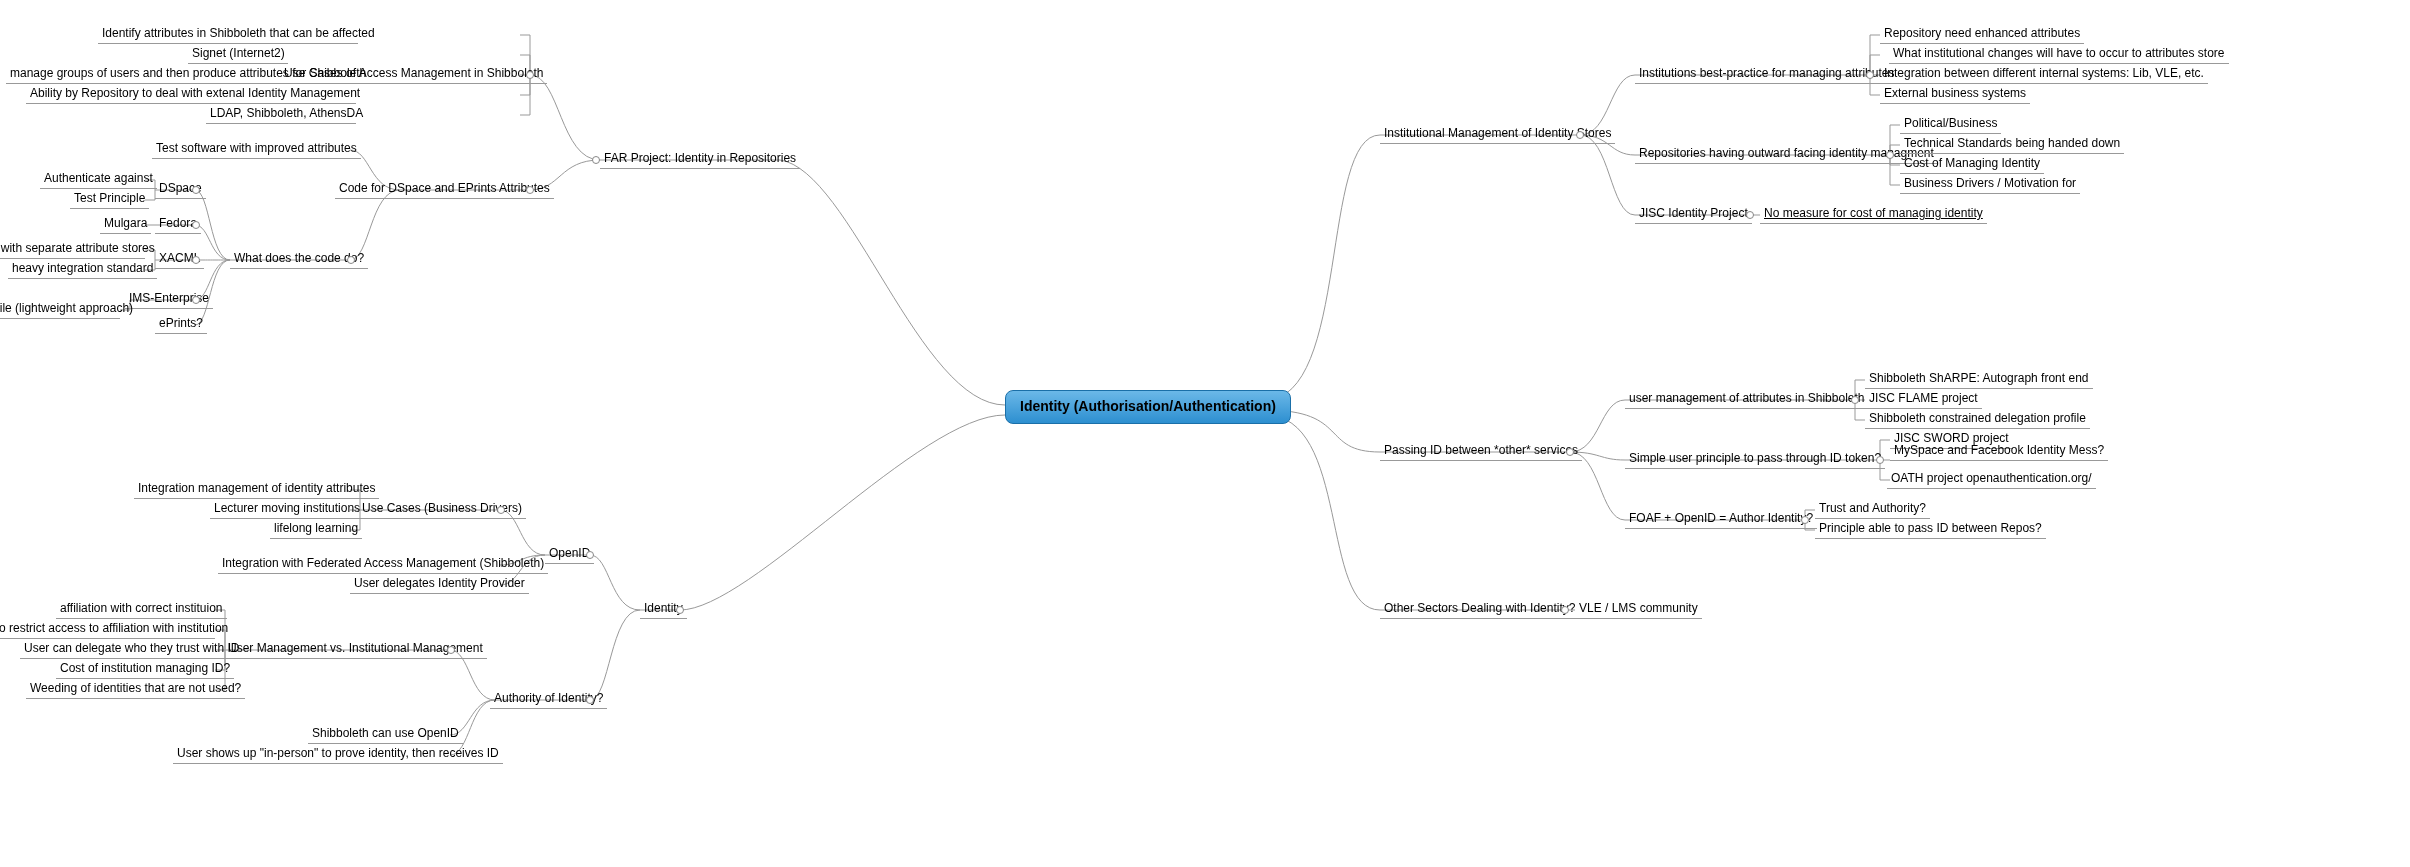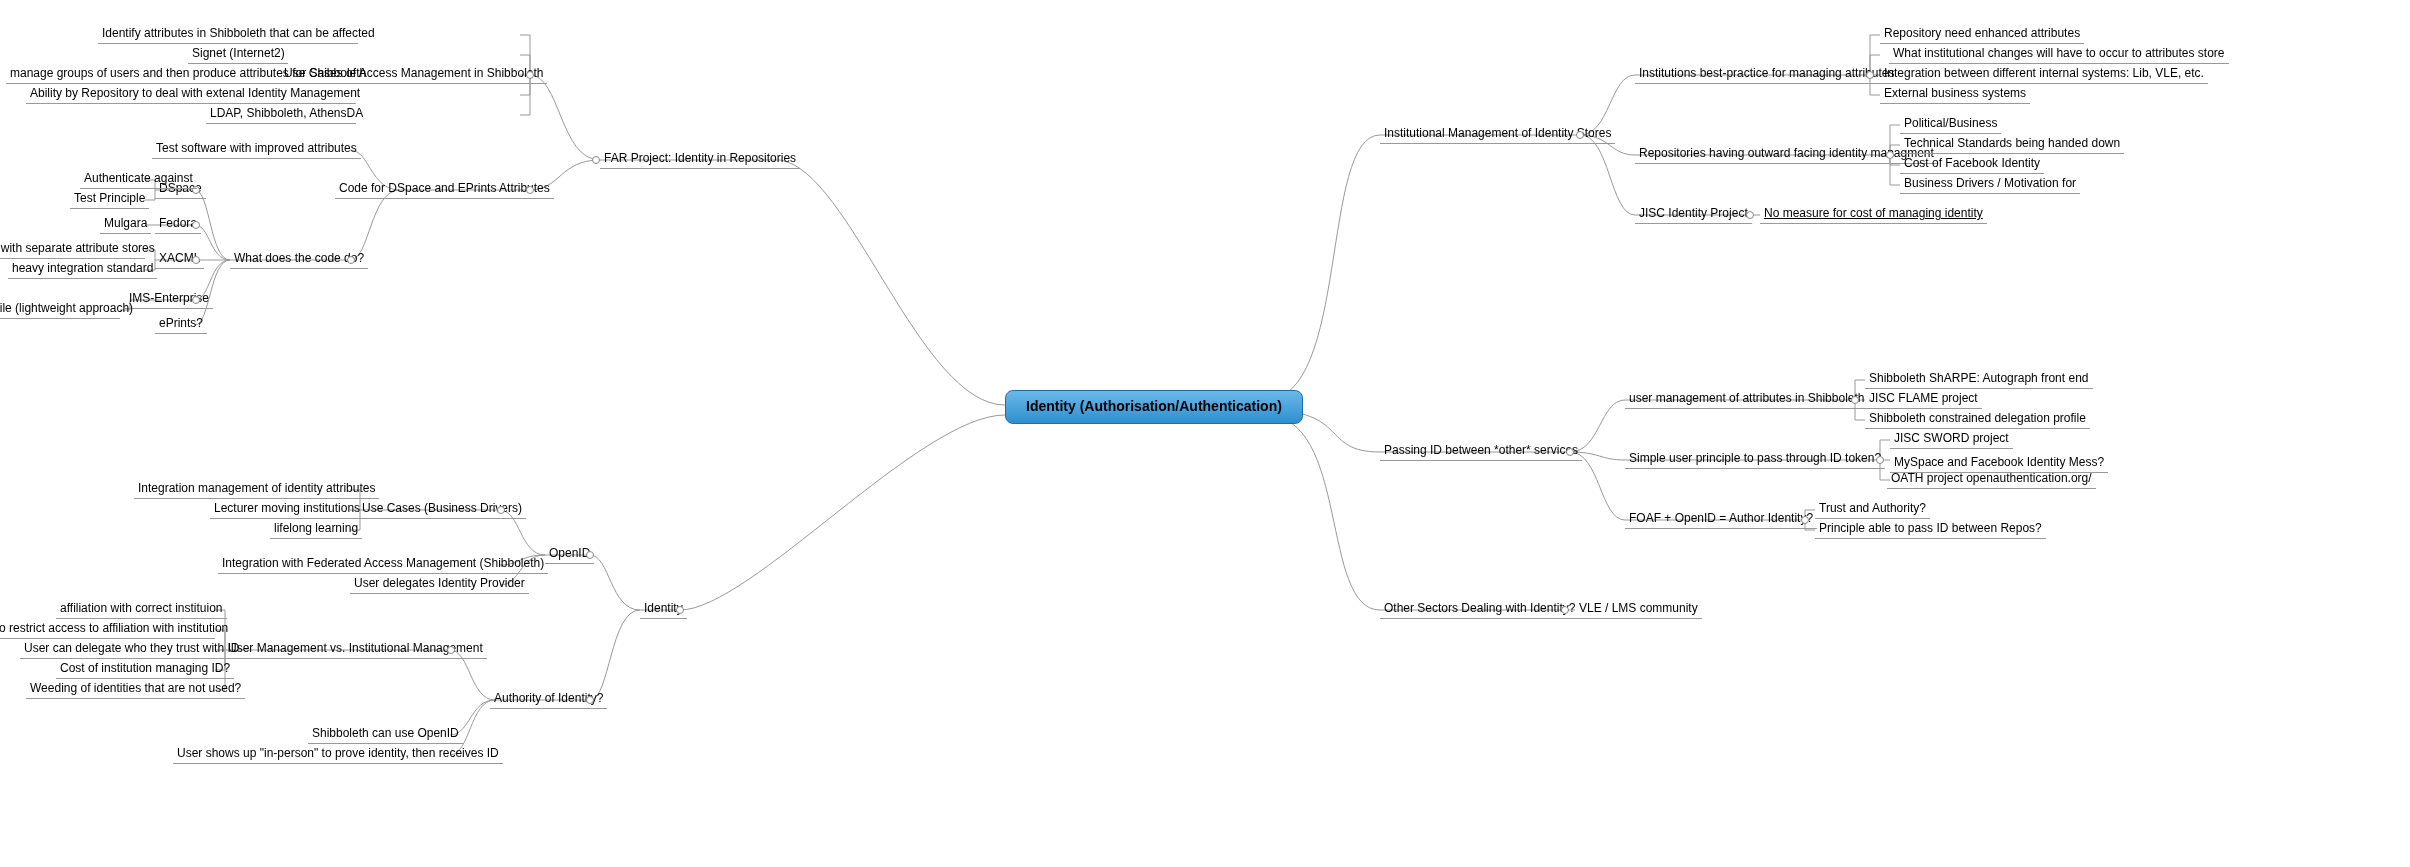--- a/index.html
+++ b/index.html
@@ -16,21 +16,21 @@
     position: absolute;
     white-space: nowrap;
     color: #000;
     padding: 2px 4px;
     line-height: 1.4;
   }
   .root {
     background: linear-gradient(to bottom, #6bb8e8, #2d8fd0);
     border: 1px solid #1a6fa8;
     border-radius: 8px;
-    padding: 6px 20px;
+    padding: 6px 14px;
     font-size: 14px;
     font-weight: bold;
     color: #000;
   }
   .underline {
     border-bottom: 1px solid #999;
     padding-bottom: 1px;
   }
   svg.connector {
     position: absolute;
@@ -170,21 +170,21 @@
 <div class="node underline" style="left:206px; top:103px; text-align:right; width:150px;">LDAP, Shibboleth, AthensDA</div>
 
 <div class="node underline" style="left:335px; top:178px;">Code for DSpace and EPrints Attributes</div>
 <div class="fold" style="left:526px; top:186px;"></div>
 <div class="node underline" style="left:152px; top:138px;">Test software with improved attributes</div>
 <div class="node underline" style="left:230px; top:248px;">What does the code do?</div>
 <div class="fold" style="left:347px; top:256px;"></div>
 
 <div class="node underline" style="left:155px; top:178px;">DSpace</div>
 <div class="fold" style="left:192px; top:186px;"></div>
-<div class="node underline" style="left:40px; top:168px;margin-left:40px;">Authenticate against</div>
+<div class="node underline" style="left:40px; top:168px;">Authenticate against</div>
 <div class="node underline" style="left:70px; top:188px;">Test Principle</div>
 
 <div class="node underline" style="left:155px; top:213px;">Fedora</div>
 <div class="fold" style="left:192px; top:221px;"></div>
 <div class="node underline" style="left:100px; top:213px;">Mulgara</div>
 
 <div class="node underline" style="left:155px; top:248px;">XACML</div>
 <div class="fold" style="left:192px; top:256px;"></div>
 <div class="node underline" style="left:-110px; top:238px; text-align:right; width:255px;">integrating systems with separate attribute stores</div>
 <div class="node underline" style="left:8px; top:258px;">heavy integration standard</div>
@@ -227,40 +227,40 @@
 <div class="fold" style="left:1866px; top:71px;"></div>
 <div class="node underline" style="left:1880px; top:23px;">Repository need enhanced attributes</div>
 <div class="node underline" style="left:1880px; top:43px;margin-left:9px;">What institutional changes will have to occur to attributes store</div>
 <div class="node underline" style="left:1880px; top:63px;">Integration between different internal systems: Lib, VLE, etc.</div>
 <div class="node underline" style="left:1880px; top:83px;">External business systems</div>
 
 <div class="node underline" style="left:1635px; top:143px;">Repositories having outward facing identity managment</div>
 <div class="fold" style="left:1886px; top:151px;"></div>
 <div class="node underline" style="left:1900px; top:113px;">Political/Business</div>
 <div class="node underline" style="left:1900px; top:133px;">Technical Standards being handed down</div>
-<div class="node underline" style="left:1900px; top:153px;">Cost of Facebook Identity</div>
+<div class="node underline" style="left:1900px; top:153px;">Cost of Managing Identity</div>
 <div class="node underline" style="left:1900px; top:173px;">Business Drivers / Motivation for</div>
 
 <div class="node underline" style="left:1635px; top:203px;">JISC Identity Project</div>
 <div class="fold" style="left:1746px; top:211px;"></div>
 <div class="node underline" style="left:1760px; top:203px;text-decoration:underline;">No measure for cost of managing identity</div>
 
 <div class="node underline" style="left:1380px; top:440px;">Passing ID between *other* services</div>
 <div class="fold" style="left:1566px; top:448px;"></div>
 
 <div class="node underline" style="left:1625px; top:388px;">user management of attributes in Shibboleth</div>
 <div class="fold" style="left:1851px; top:396px;"></div>
 <div class="node underline" style="left:1865px; top:368px;">Shibboleth ShARPE: Autograph front end</div>
 <div class="node underline" style="left:1865px; top:388px;">JISC FLAME project</div>
 <div class="node underline" style="left:1865px; top:408px;">Shibboleth constrained delegation profile</div>
 
 <div class="node underline" style="left:1625px; top:448px;">Simple user principle to pass through ID token?</div>
 <div class="fold" style="left:1876px; top:456px;"></div>
 <div class="node underline" style="left:1890px; top:428px;">JISC SWORD project</div>
-<div class="node underline" style="left:1890px; top:452px;">MySpace and Facebook Identity Mess?</div>
+<div class="node underline" style="left:1890px; top:440px;">MySpace and Facebook Identity Mess?</div>
 <div class="node underline" style="left:1887px; top:468px;">OATH project openauthentication.org/</div>
 
 <div class="node underline" style="left:1625px; top:508px;">FOAF + OpenID = Author Identity?</div>
 <div class="fold" style="left:1801px; top:516px;"></div>
 <div class="node underline" style="left:1815px; top:498px;">Trust and Authority?</div>
 <div class="node underline" style="left:1815px; top:518px;">Principle able to pass ID between Repos?</div>
 
 <div class="node underline" style="left:1380px; top:598px;">Other Sectors Dealing with Identity?</div>
 <div class="fold" style="left:1561px; top:606px;"></div>
 <div class="node underline" style="left:1575px; top:598px;">VLE / LMS community</div>

